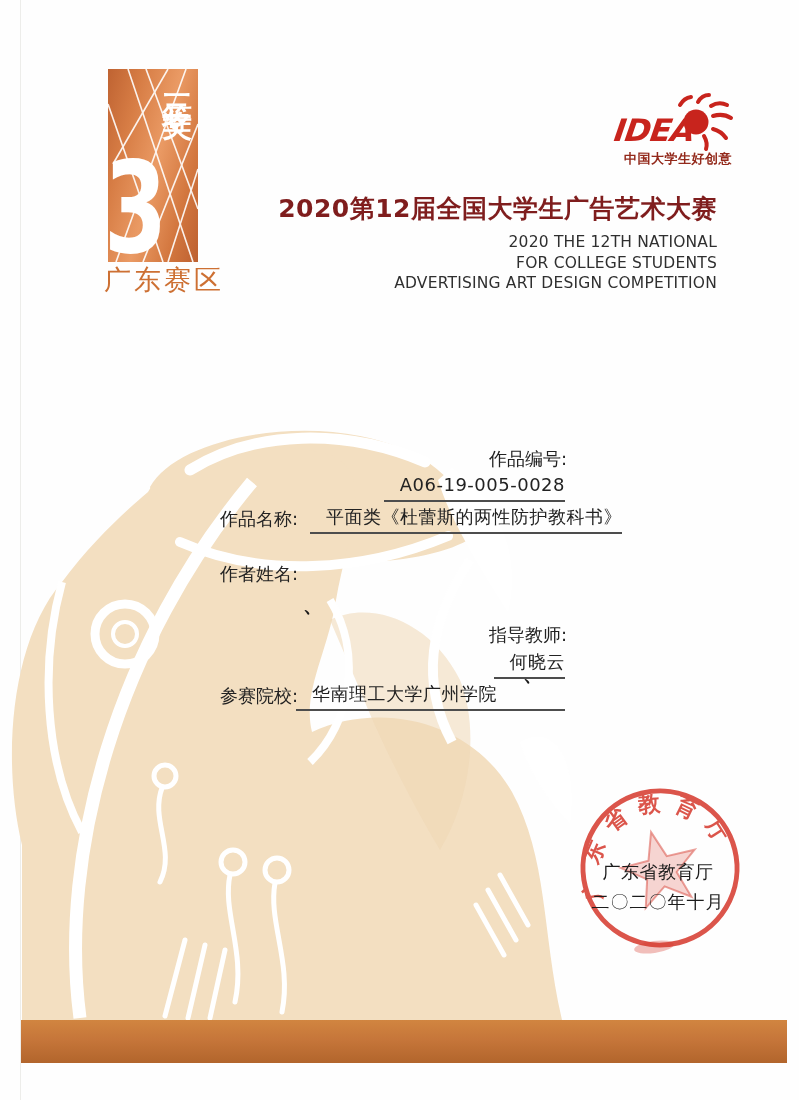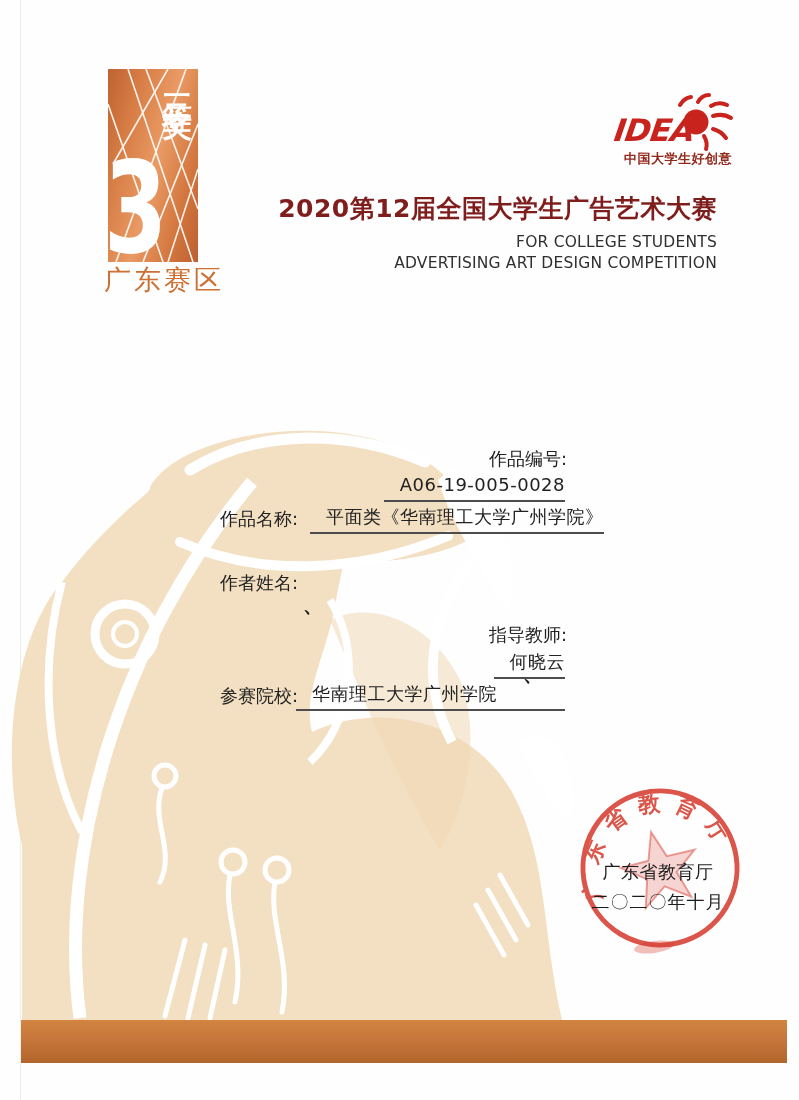--- a/index.html
+++ b/index.html
@@ -146,35 +146,36 @@
         <path d="M43,36 Q51,38 56,45"></path>
         <path d="M34,43 Q38,50 36,56"></path>
       </g>
     </svg>
     <div class="logo-tagline">中国大学生好创意</div>
   </div>
 
   <div class="title-block">
     <div class="title-cn">2020第12届全国大学生广告艺术大赛</div>
     <div class="title-en">
+      <div>2020 THE 12TH NATIONAL</div>
       <div>FOR COLLEGE STUDENTS</div>
       <div>ADVERTISING ART DESIGN COMPETITION</div>
     </div>
   </div>
 
   <div class="entry-form">
     <div class="field-row" style="top:0;flex-direction:column;">
       <span class="field-label">作品编号:</span>
       <span class="field-value">A06-19-005-0028</span>
     </div>
     <div class="field-row wide" style="top:58px;gap:14px;">
       <span class="field-label">作品名称:</span>
-      <span class="field-value">平面类《华南理工大学广州学院》</span>
-    </div>
-    <div class="field-row" style="top:124px;">
+      <span class="field-value">平面类《杜蕾斯的两性防护教科书》</span>
+    </div>
+    <div class="field-row" style="top:115px;">
       <span class="field-label">作者姓名:</span>
     </div>
     <div class="field-row" style="top:176px;flex-direction:column;">
       <span class="field-label">指导教师:</span>
       <span class="field-value">何晓云</span>
     </div>
     <div class="field-row" style="top:235px;">
       <span class="field-label">参赛院校:</span>
       <span class="field-value">华南理工大学广州学院</span>
     </div>

